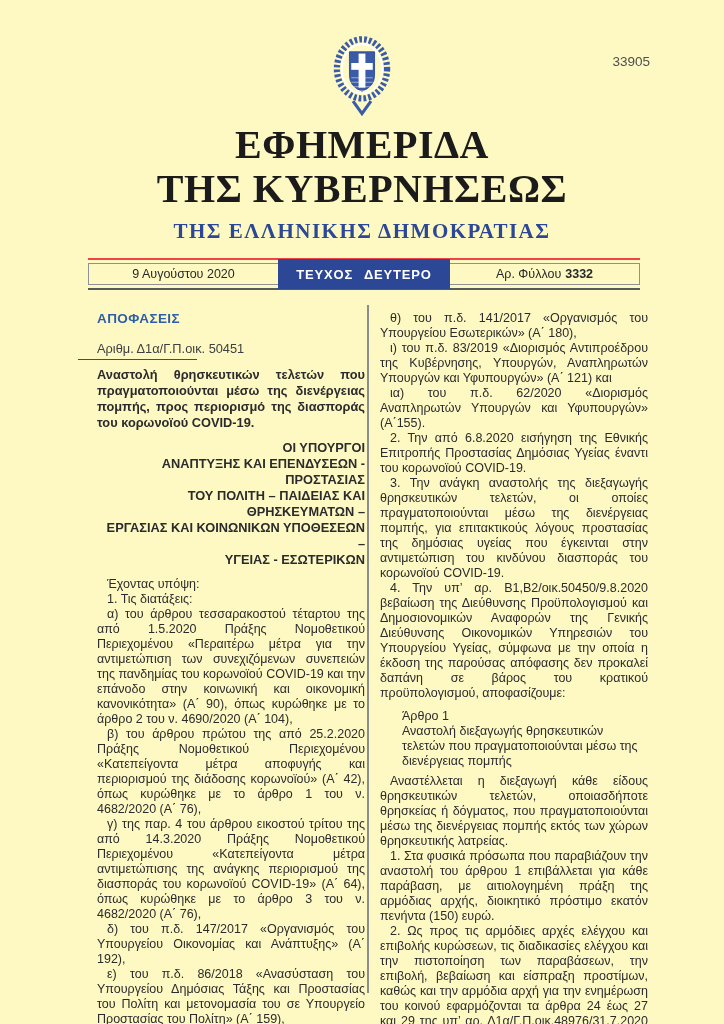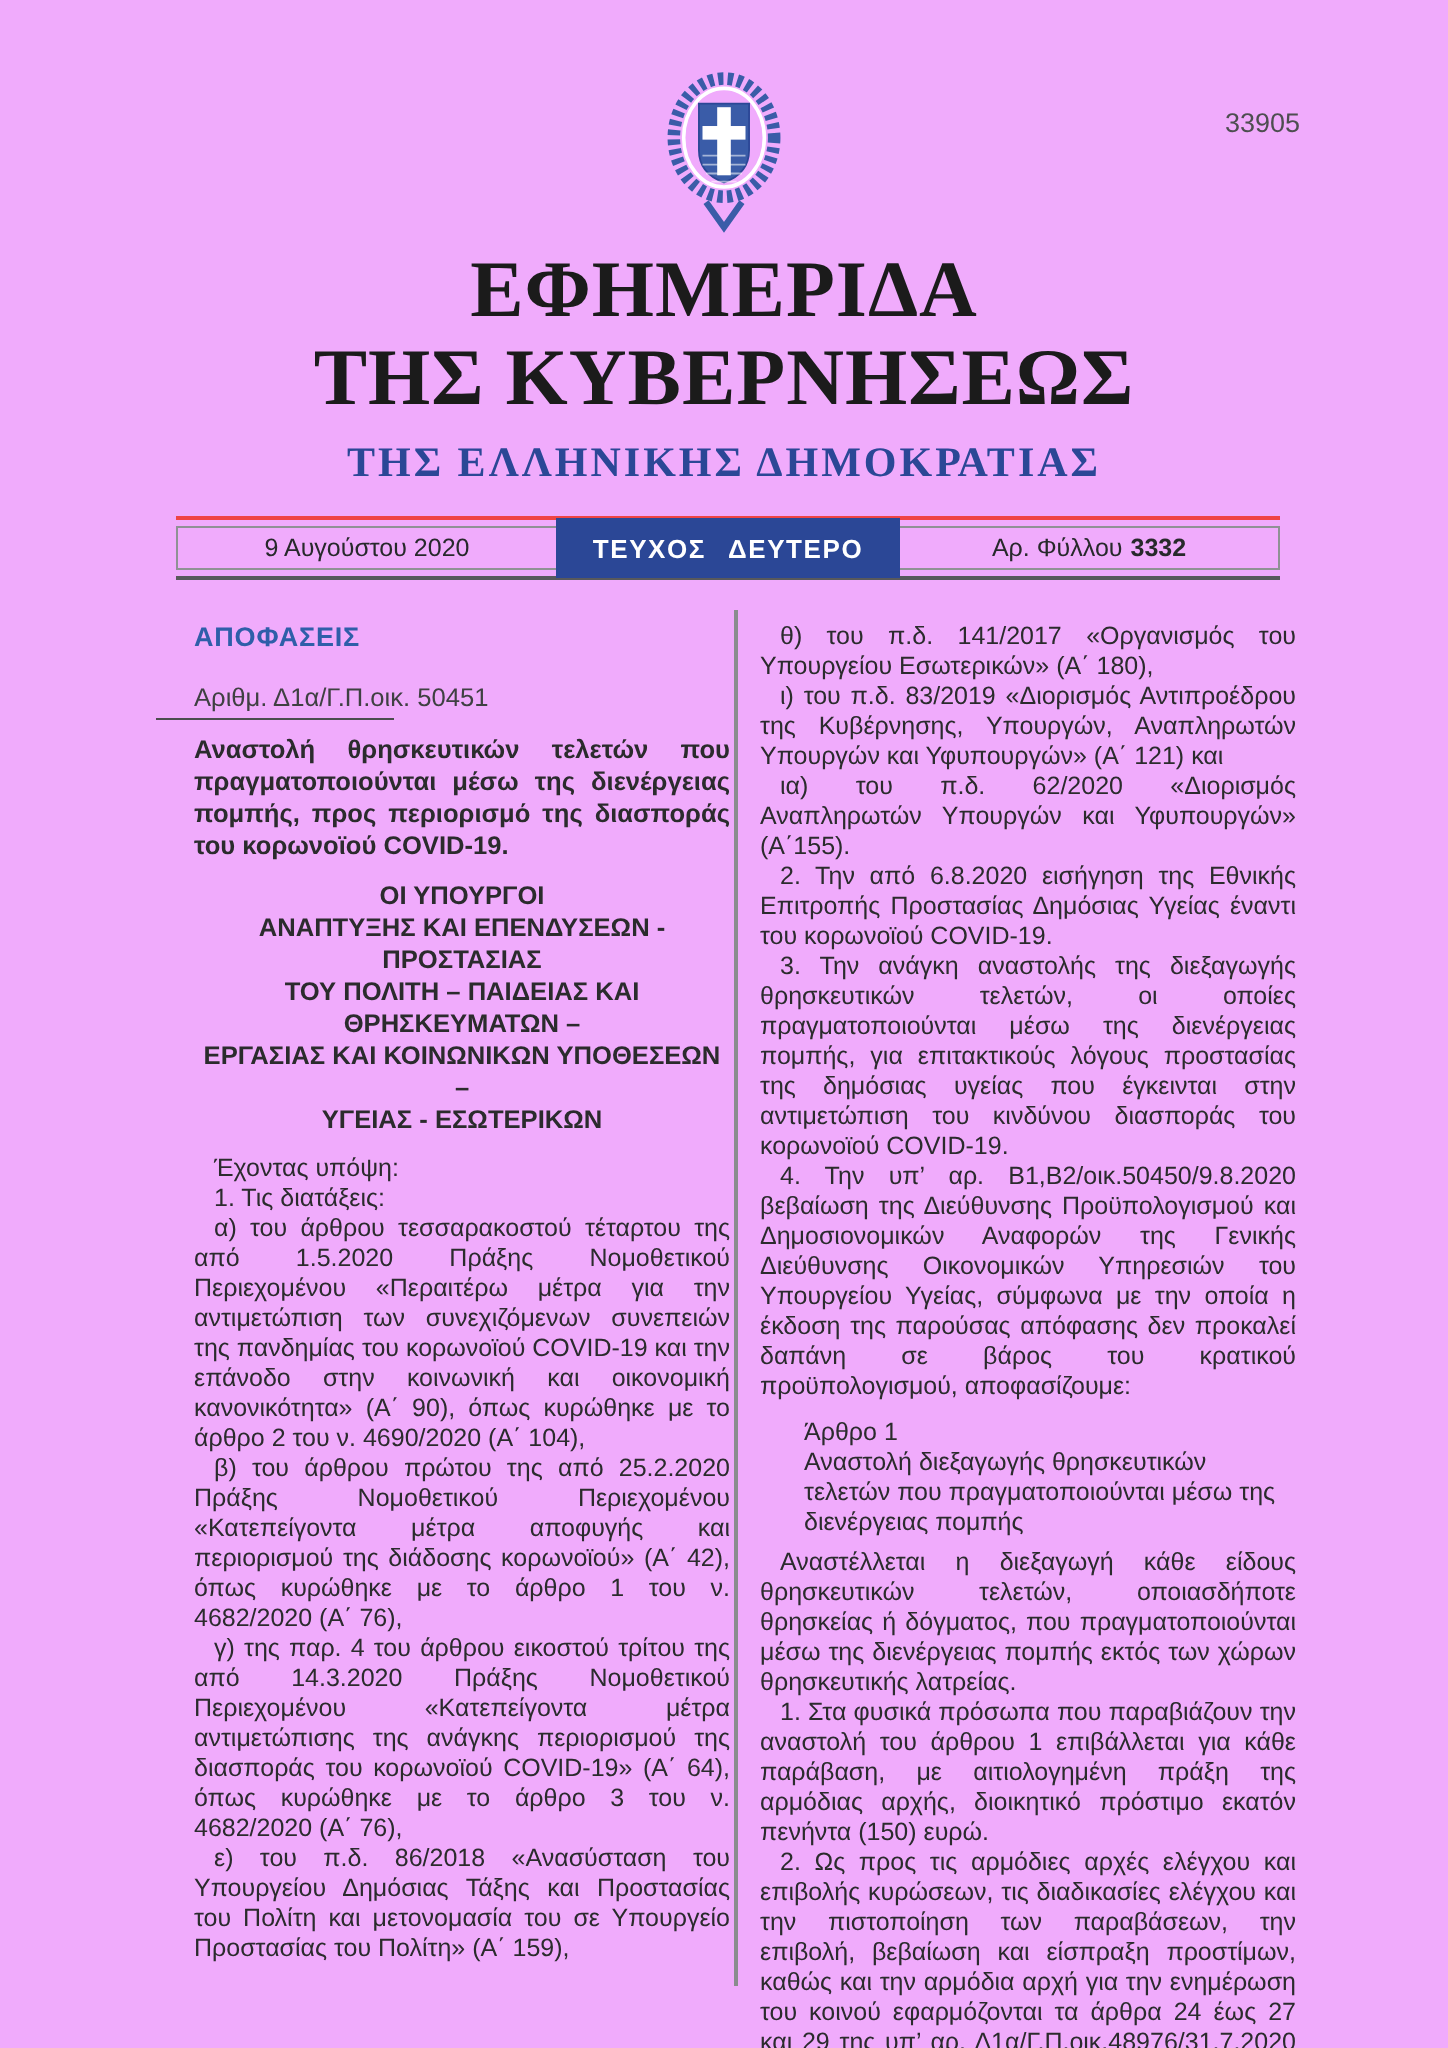--- a/index.html
+++ b/index.html
@@ -1,17 +1,17 @@
 <!DOCTYPE html>
 <html><head>
 <meta charset="utf-8">
 <style>
   html,body{margin:0;padding:0;background:#ffffff;}
   body{width:724px;height:1024px;font-family:"Liberation Sans","DejaVu Sans",sans-serif;color:#2b2b2d;overflow:hidden;}
-  .page{position:relative;width:724px;height:1024px;background:#f0abfc;}
+  .page{position:relative;width:724px;height:1024px;background:#fef9c3;}
 
   
   .folio{position:absolute;top:54px;right:74px;font-size:13.5px;color:#4d4e50;}
 
   
   .masthead{position:absolute;top:33px;left:0;width:100%;text-align:center;}
   .emblem{display:block;margin:0 auto;width:66px;height:86px;}
   .mast-title{margin-top:4px;font-family:"Liberation Serif","DejaVu Serif",serif;font-weight:bold;
     font-size:40px;line-height:44px;color:#1b1b1b;letter-spacing:0.5px;white-space:pre-line;}
   .mast-subtitle{margin-top:8px;font-family:"Liberation Serif","DejaVu Serif",serif;font-weight:bold;
@@ -32,21 +32,21 @@
 
   
   .columns{position:absolute;top:311px;left:97px;width:551px;display:flex;gap:15px;}
   .columns::before{content:"";position:absolute;left:270px;top:-6px;width:1.5px;height:688px;background:#8a8c8e;}
   .col{width:268px;}
 
   .section-heading{font-size:13.5px;font-weight:bold;color:#2f5ea9;letter-spacing:0.4px;margin:0 0 15px 0;}
   .docnum{position:relative;font-size:12.8px;color:#3f4042;margin:0 0 11px 0;}
   .docnum::after{content:"";position:absolute;left:-19px;bottom:-4px;width:119px;border-bottom:1.5px solid #4b4c4e;}
   .dec-title{font-size:12.8px;font-weight:bold;line-height:16px;text-align:justify;margin:0 0 9px 0;}
-  .ministers{font-size:12.8px;font-weight:bold;line-height:16px;margin:0 0 9px 0;white-space:pre-line;text-align:center;}
+  .ministers{font-size:12.8px;font-weight:bold;line-height:16px;margin:0 0 9px 0;white-space:pre-line;text-align:right;}
 
   .paras p{margin:0;font-size:12.5px;line-height:15px;text-align:justify;text-indent:10px;color:#2b2b2d;}
 
   .article-head{margin:8px 0 5px 22px;font-size:12.5px;line-height:15px;color:#2b2b2d;}
   .article-head div{margin:0;}
 </style>
 </head>
 <body>
 
 <div class="page">
@@ -89,20 +89,21 @@
       <div class="ministers">ΑΝΑΠΤΥΞΗΣ ΚΑΙ ΕΠΕΝΔΥΣΕΩΝ - ΠΡΟΣΤΑΣΙΑΣ
 ΤΟΥ ΠΟΛΙΤΗ – ΠΑΙΔΕΙΑΣ ΚΑΙ ΘΡΗΣΚΕΥΜΑΤΩΝ –
 ΕΡΓΑΣΙΑΣ ΚΑΙ ΚΟΙΝΩΝΙΚΩΝ ΥΠΟΘΕΣΕΩΝ –
 ΥΓΕΙΑΣ - ΕΣΩΤΕΡΙΚΩΝ</div>
       <div class="paras">
           <p>Έχοντας υπόψη:</p>
           <p>1. Τις διατάξεις:</p>
           <p>α) του άρθρου τεσσαρακοστού τέταρτου της από 1.5.2020 Πράξης Νομοθετικού Περιεχομένου «Περαιτέρω μέτρα για την αντιμετώπιση των συνεχιζόμενων συνεπειών της πανδημίας του κορωνοϊού COVID-19 και την επάνοδο στην κοινωνική και οικονομική κανονικότητα» (Α΄ 90), όπως κυρώθηκε με το άρθρο 2 του ν. 4690/2020 (Α΄ 104),</p>
           <p>β) του άρθρου πρώτου της από 25.2.2020 Πράξης Νομοθετικού Περιεχομένου «Κατεπείγοντα μέτρα αποφυγής και περιορισμού της διάδοσης κορωνοϊού» (Α΄ 42), όπως κυρώθηκε με το άρθρο 1 του ν. 4682/2020 (Α΄ 76),</p>
           <p>γ) της παρ. 4 του άρθρου εικοστού τρίτου της από 14.3.2020 Πράξης Νομοθετικού Περιεχομένου «Κατεπείγοντα μέτρα αντιμετώπισης της ανάγκης περιορισμού της διασποράς του κορωνοϊού COVID-19» (Α΄ 64), όπως κυρώθηκε με το άρθρο 3 του ν. 4682/2020 (Α΄ 76),</p>
+          <p>δ) του π.δ. 147/2017 «Οργανισμός του Υπουργείου Οικονομίας και Ανάπτυξης» (Α΄ 192),</p>
           <p>ε) του π.δ. 86/2018 «Ανασύσταση του Υπουργείου Δημόσιας Τάξης και Προστασίας του Πολίτη και μετονομασία του σε Υπουργείο Προστασίας του Πολίτη» (Α΄ 159),</p>
         </div>
     </div>
 
     <div class="col">
       <div class="paras">
           <p>θ) του π.δ. 141/2017 «Οργανισμός του Υπουργείου Εσωτερικών» (Α΄ 180),</p>
           <p>ι) του π.δ. 83/2019 «Διορισμός Αντιπροέδρου της Κυβέρνησης, Υπουργών, Αναπληρωτών Υπουργών και Υφυπουργών» (Α΄ 121) και</p>
           <p>ια) του π.δ. 62/2020 «Διορισμός Αναπληρωτών Υπουργών και Υφυπουργών» (Α΄155).</p>
           <p>2. Την από 6.8.2020 εισήγηση της Εθνικής Επιτροπής Προστασίας Δημόσιας Υγείας έναντι του κορωνοϊού COVID-19.</p>

